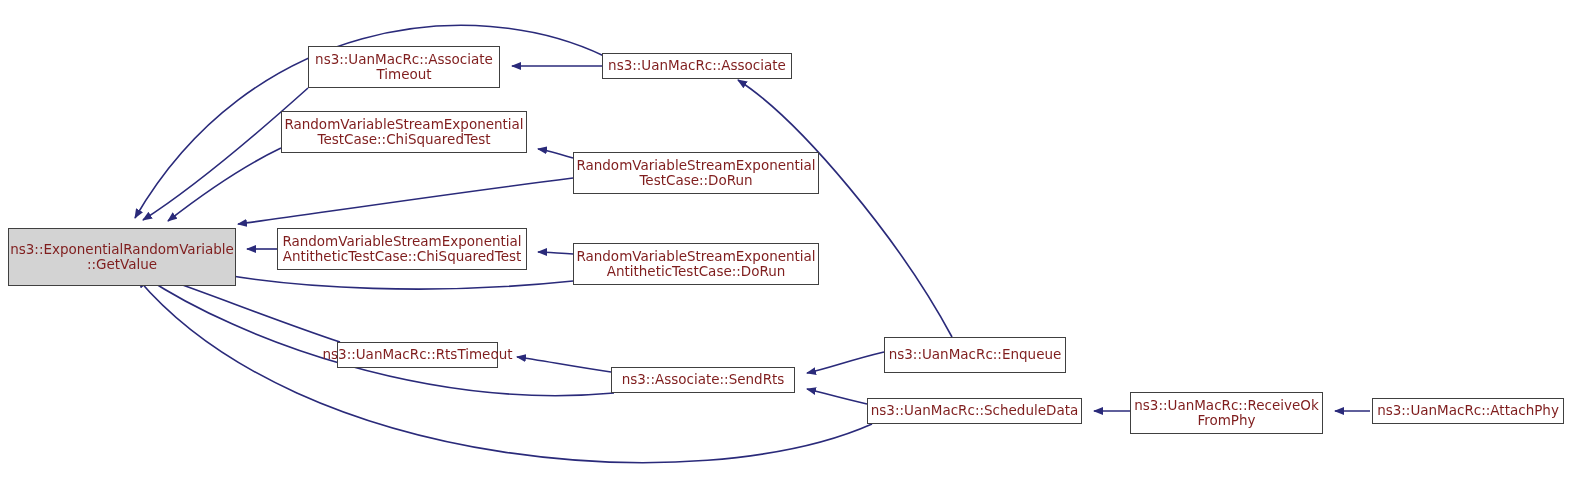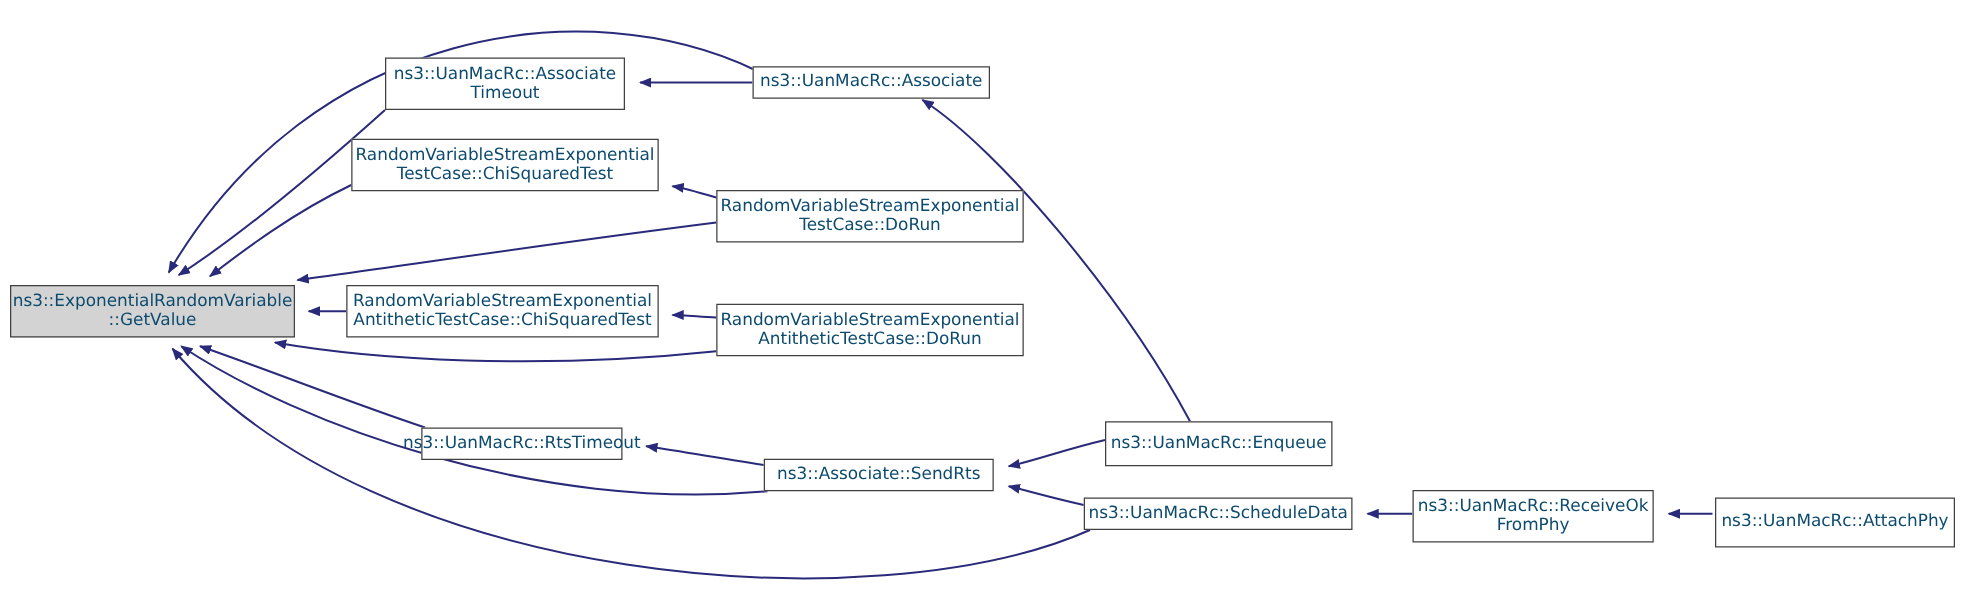--- a/index.html
+++ b/index.html
@@ -1,21 +1,21 @@
 <!DOCTYPE html>
 <html><head>
 <meta charset="utf-8">
 <style>
   html,body{margin:0;padding:0;background:#ffffff;}
   body{font-family:"DejaVu Sans","Liberation Sans",sans-serif;}
   #graph{position:relative;width:1587px;height:478px;background:#ffffff;overflow:hidden;}
   #edges{position:absolute;left:0;top:0;width:1587px;height:478px;}
   .node{position:absolute;box-sizing:border-box;border:1px solid #404040;background:#ffffff;
         display:flex;align-items:center;justify-content:center;text-align:center;
-        font-size:13.5px;line-height:15.5px;color:#0c4a6e;letter-spacing:0px;}
+        font-size:13.5px;line-height:15.5px;color:#7f1d1d;letter-spacing:0px;}
   .node.root{background:#d3d3d3;border:1px solid #404040;}
   .node span{display:block;padding:0 3px;white-space:pre-line;}
 </style>
 </head>
 <body>
 
 <div id="graph">
 
   <svg id="edges" viewBox="0 0 1587 478" xmlns="http://www.w3.org/2000/svg">
     <defs>
@@ -56,21 +56,21 @@
       <path d="M867,404 C840,398 820,392 807,389"></path>
 
       <path d="M872,424 C700,500 300,470 138,279"></path>
 
       <path d="M1130,411 L1094,411"></path>
 
       <path d="M1370,411 L1335,411"></path>
     </g>
   </svg>
 
-<div class="node root" style="left: 8px; top: 228px; width: 228px; height: 42px;">
+<div class="node root" style="left: 8px; top: 228px; width: 228px; height: 58px;">
       <span>ns3::ExponentialRandomVariable
 ::GetValue</span>
     </div>
     <div class="node" style="left: 308px; top: 46px; width: 192px; height: 42px;">
       <span>ns3::UanMacRc::Associate
 Timeout</span>
     </div>
     <div class="node" style="left: 602px; top: 53px; width: 190px; height: 26px;">
       <span>ns3::UanMacRc::Associate</span>
     </div>
@@ -99,16 +99,16 @@
     <div class="node" style="left: 884px; top: 337px; width: 182px; height: 36px;">
       <span>ns3::UanMacRc::Enqueue</span>
     </div>
     <div class="node" style="left: 867px; top: 398px; width: 215px; height: 26px;">
       <span>ns3::UanMacRc::ScheduleData</span>
     </div>
     <div class="node" style="left: 1130px; top: 392px; width: 193px; height: 42px;">
       <span>ns3::UanMacRc::ReceiveOk
 FromPhy</span>
     </div>
-    <div class="node" style="left: 1372px; top: 398px; width: 192px; height: 40px;">
+    <div class="node" style="left: 1372px; top: 398px; width: 192px; height: 26px;">
       <span>ns3::UanMacRc::AttachPhy</span>
     </div>
   </div>
 
 </body></html>

